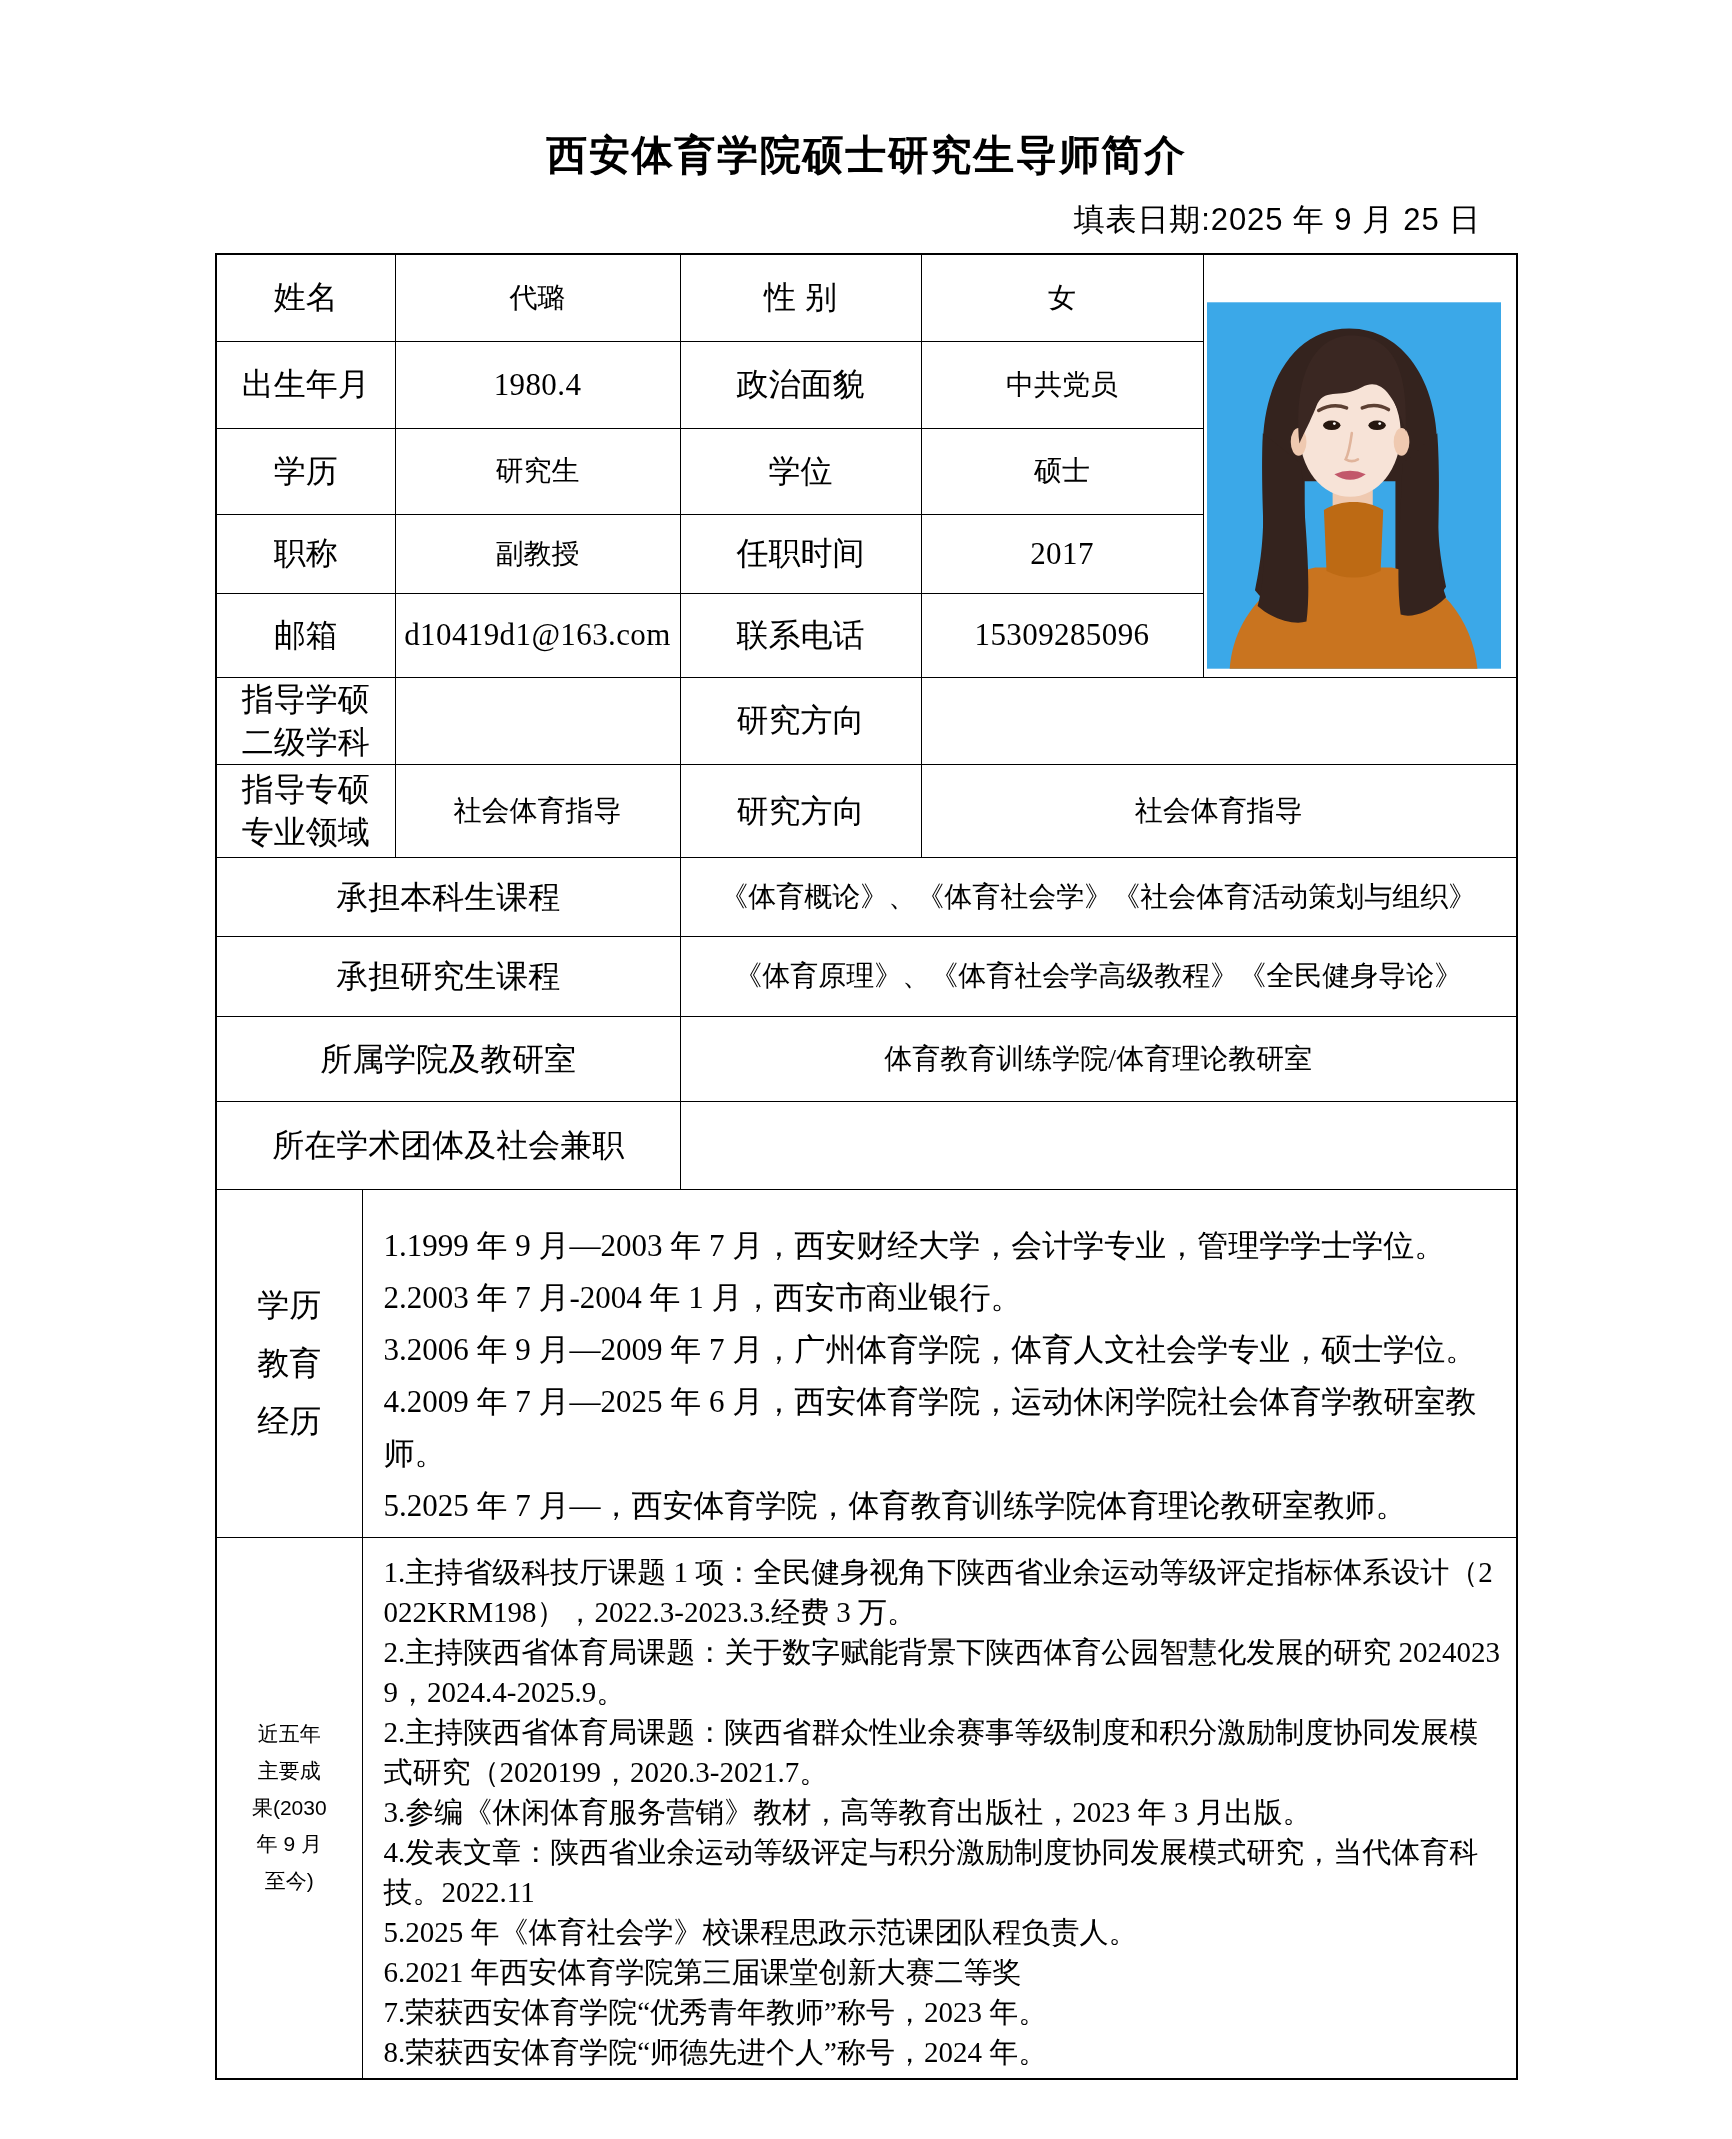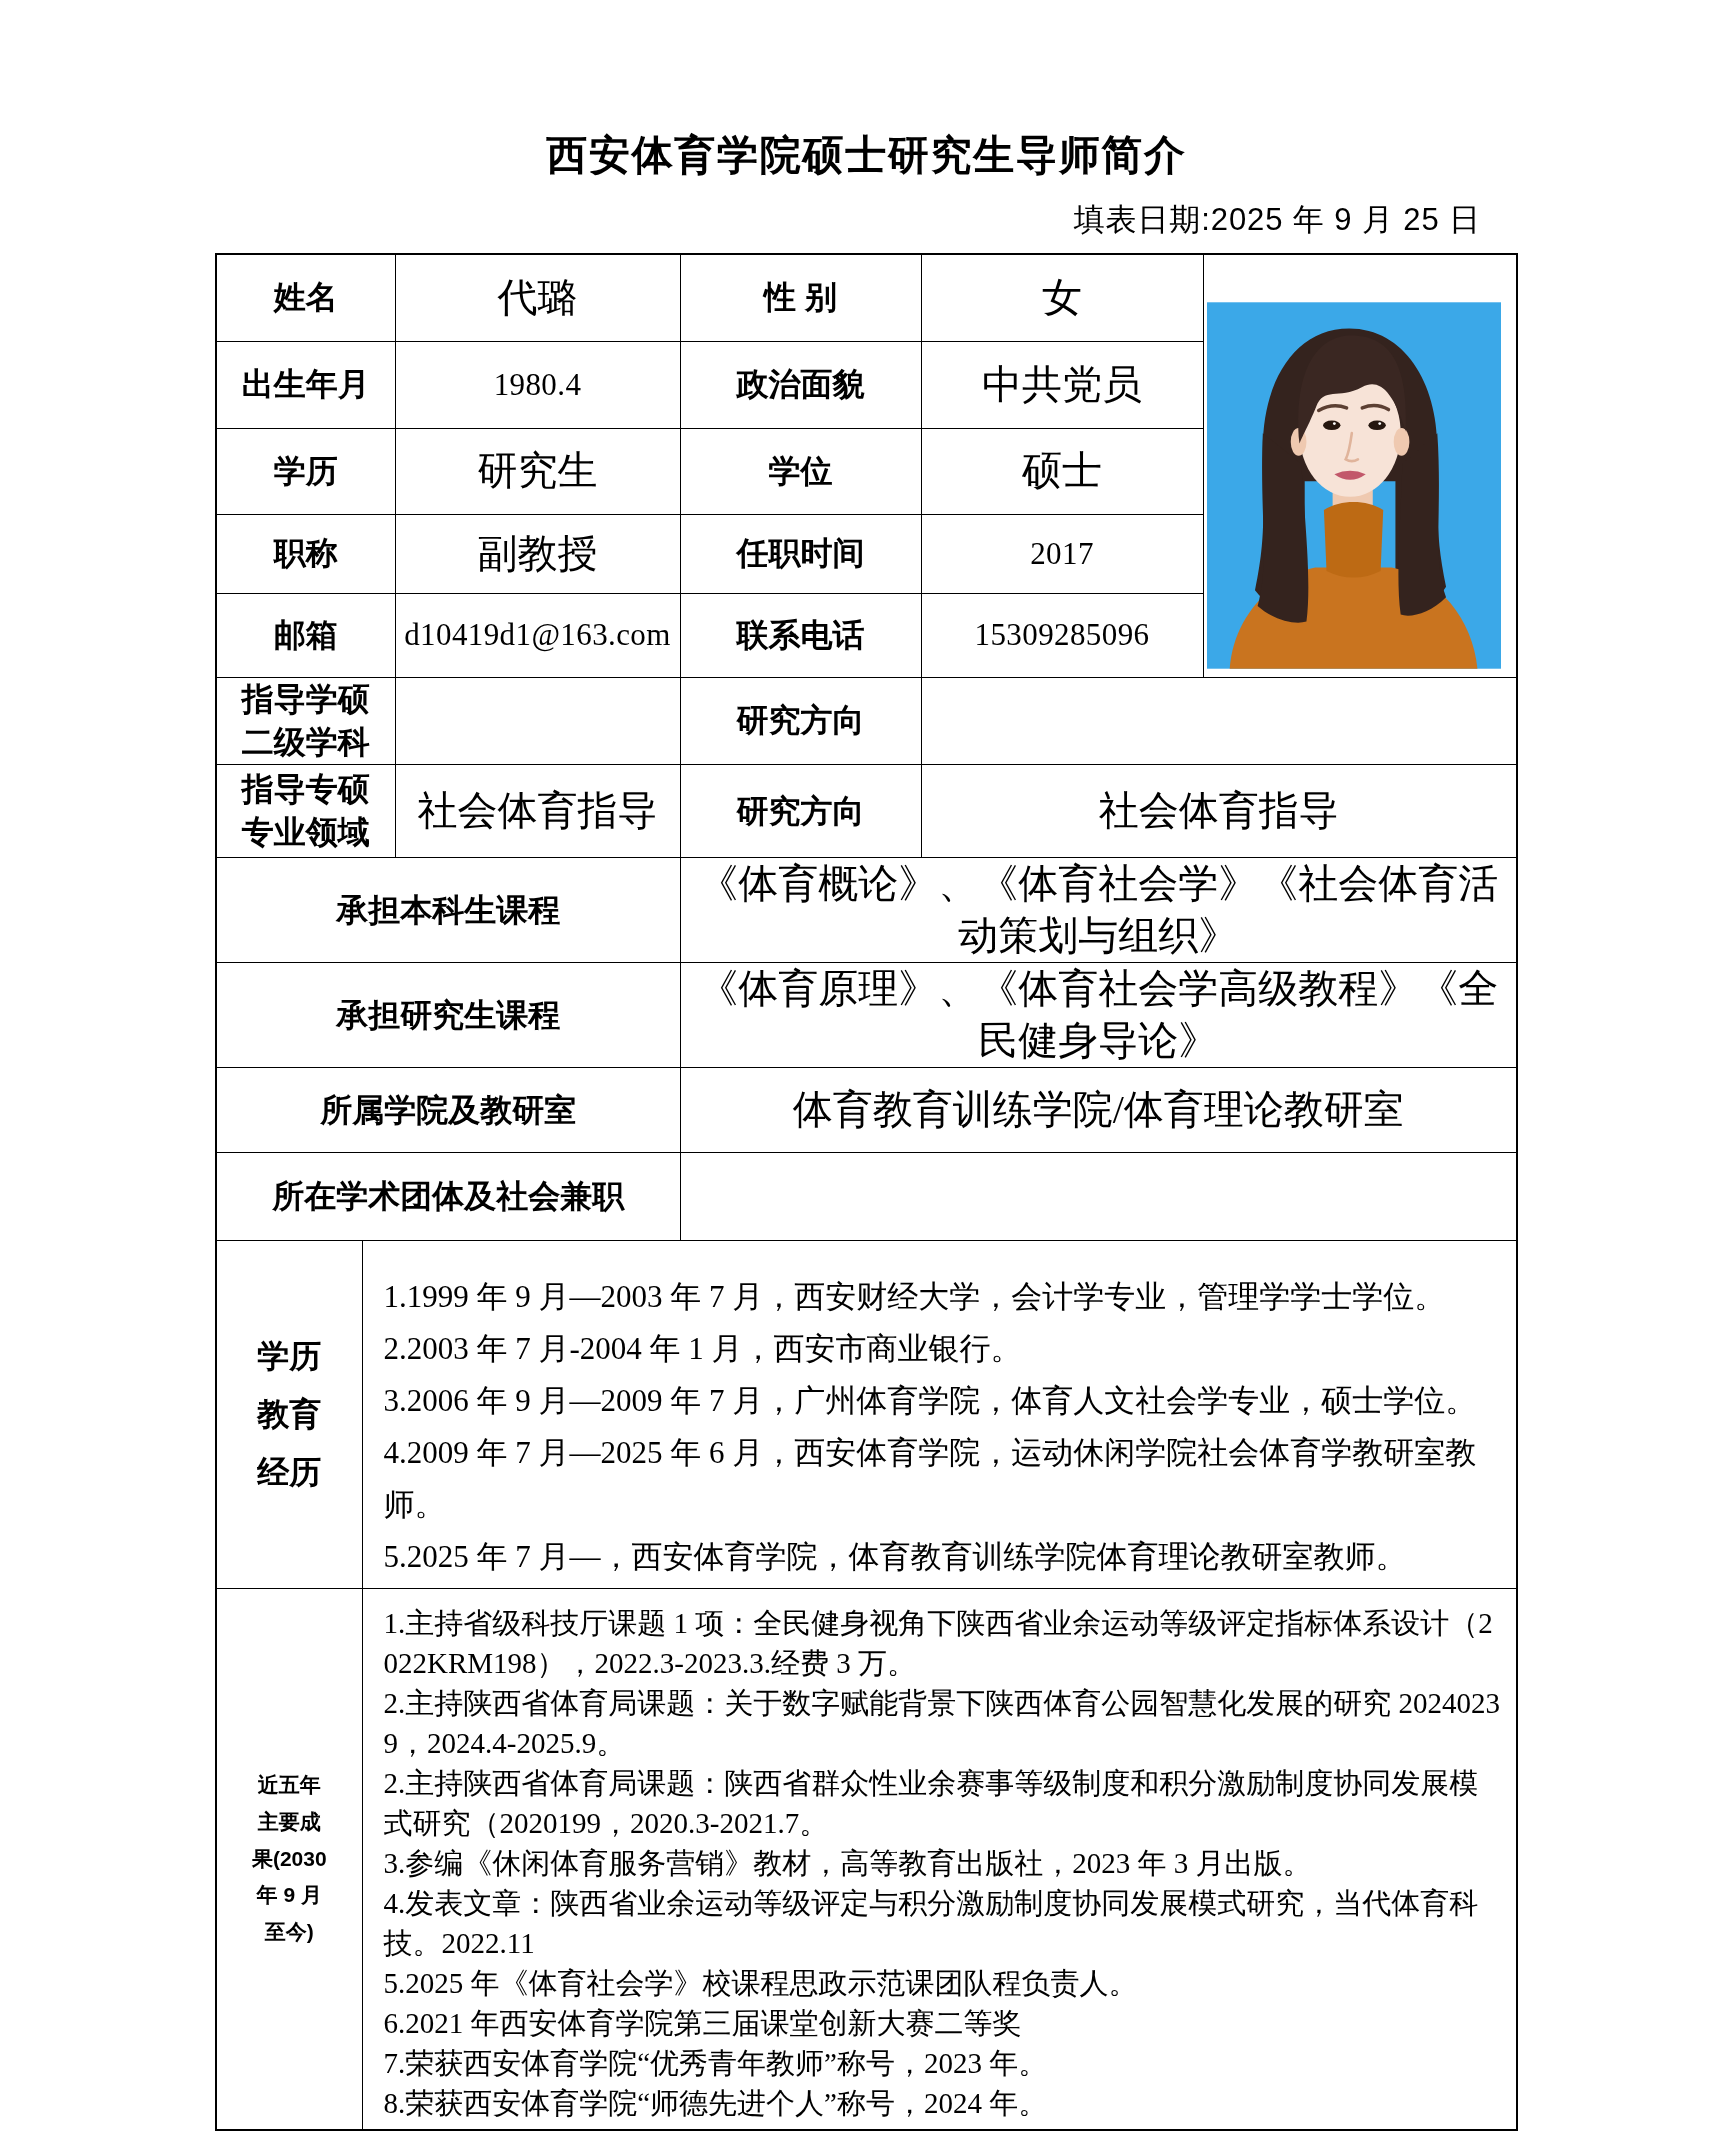--- a/index.html
+++ b/index.html
@@ -4,23 +4,23 @@
 <style>
   html,body{margin:0;padding:0;background:#ffffff;}
   body{width:1733px;height:2140px;position:relative;font-family:"Liberation Serif",serif;color:#000;}
   .page-title{padding-top:133px;text-align:center;font-family:Liberation Sans, sans-serif;
     font-weight:bold;font-size:41px;letter-spacing:1.7px;line-height:1.1;}
   .date-line{margin:21px 252px 12.2px 0;text-align:right;font-size:31px;
     font-family:Liberation Sans, sans-serif;letter-spacing:0.9px;}
   table.form{border-collapse:collapse;width:1301px;margin:0 auto;table-layout:fixed;
     border:2.6px solid #000;}
   table.form td{border:1.7px solid #000;padding:0;overflow:hidden;vertical-align:middle;}
-  td.lbl{font-family:"Liberation Sans",sans-serif;font-weight:bold;font-size:32px;
+  td.lbl{font-family:"Liberation Sans",sans-serif;font-weight:normal;font-size:32px;
     text-align:center;line-height:1.35;margin-top:44px;}
-  td.val{font-size:40px;text-align:center;line-height:1.3;}
+  td.val{font-size:28px;text-align:center;line-height:1.3;}
   td.val-num{font-size:31px;text-align:center;letter-spacing:0.4px;}
   td.content{vertical-align:top;text-align:left;}
   .edu-body{padding:30px 15.7px 5.2px 21px;font-size:31px;line-height:52px;}
   .ach-body{padding:14px 14px 5.2px 21px;font-size:29px;line-height:40px;}
   .edu-body div,.ach-body div{white-space:normal;word-break:break-all;}
   td.photo-cell{vertical-align:top;}
   .photo-frame{width:294px;height:367px;margin:39px 0 0 3.5px;display:block;}
   .lbl .ll{display:block;}
 </style>
 </head>

